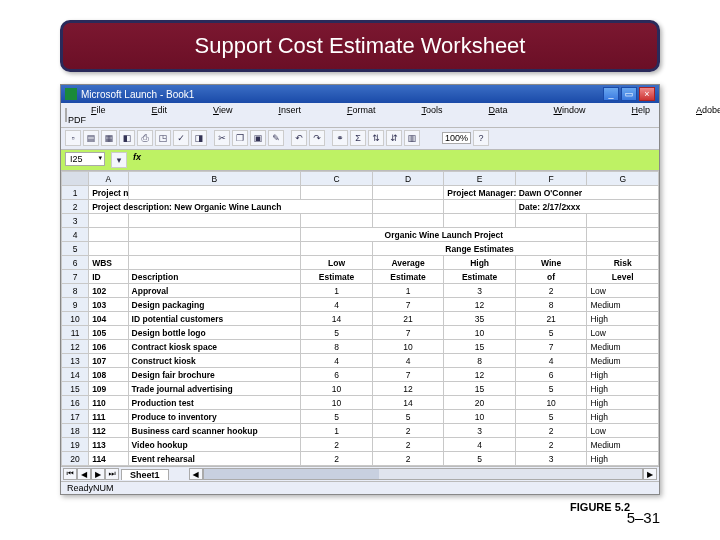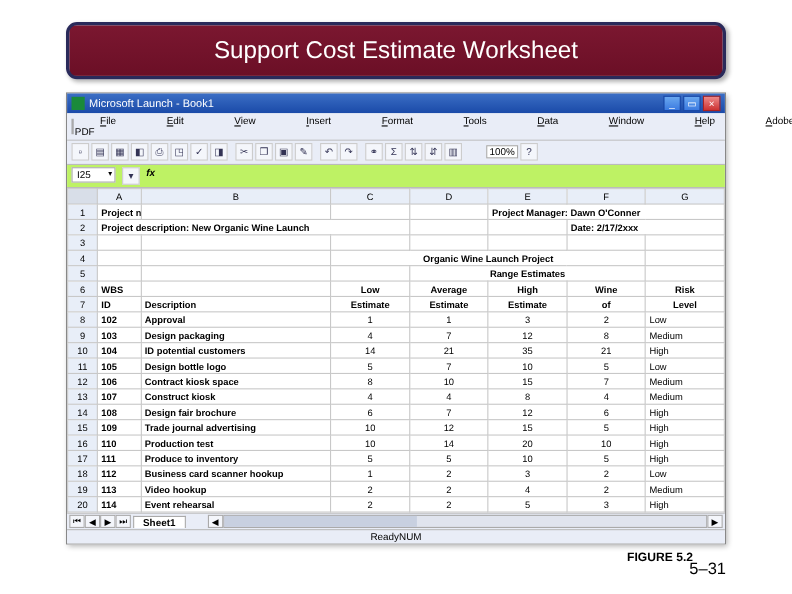--- a/index.html
+++ b/index.html
@@ -59,21 +59,21 @@
   .col-B { width: 140px; }
   .col-C, .col-D, .col-E, .col-F, .col-G { width: 58px; }
   .bold { font-weight: bold; }
   .center { text-align: center; }
   .sheet-tabs { background:#e9edf7; border-top:1px solid #bbb; display:flex; align-items:center; font-size:9px; padding:1px 2px;}
   .nav-btn { width:14px; height:12px; border:1px solid #aaa; background:#f4f6fb; display:flex; align-items:center; justify-content:center; font-size:8px;}
   .tab { background:#fff; border:1px solid #aaa; border-bottom:none; padding:0 8px; margin-left:2px; font-weight:bold;}
   .hscroll { flex:1; margin-left:20px; display:flex; align-items:center;}
   .hscroll .bar { height:12px; background:#e0e4ee; flex:1; border:1px solid #aaa; position:relative;}
   .hscroll .bar::before { content:""; position:absolute; left:0; width:40%; height:100%; background:#c8d0e0;}
-  .status-bar { background:#e9edf7; border-top:1px solid #bbb; display:flex; justify-content:center; font-size:9px; padding:1px 6px;}
+  .status-bar { background:#e9edf7; border-top:1px solid #bbb; display:flex; justify-content:flex-start; font-size:9px; padding:1px 6px;}
   .figure-label { text-align: right; font-size: 11px; font-weight: bold; margin-top: 6px; margin-right: 30px;}
   .page-num { position:absolute; bottom: 14px; right: 60px; font-size: 15px;}
 </style>
 </head>
 <body>
 
 <div class="slide">
   <div class="title-box">
     <h1>Support Cost Estimate Worksheet</h1>
   </div>

